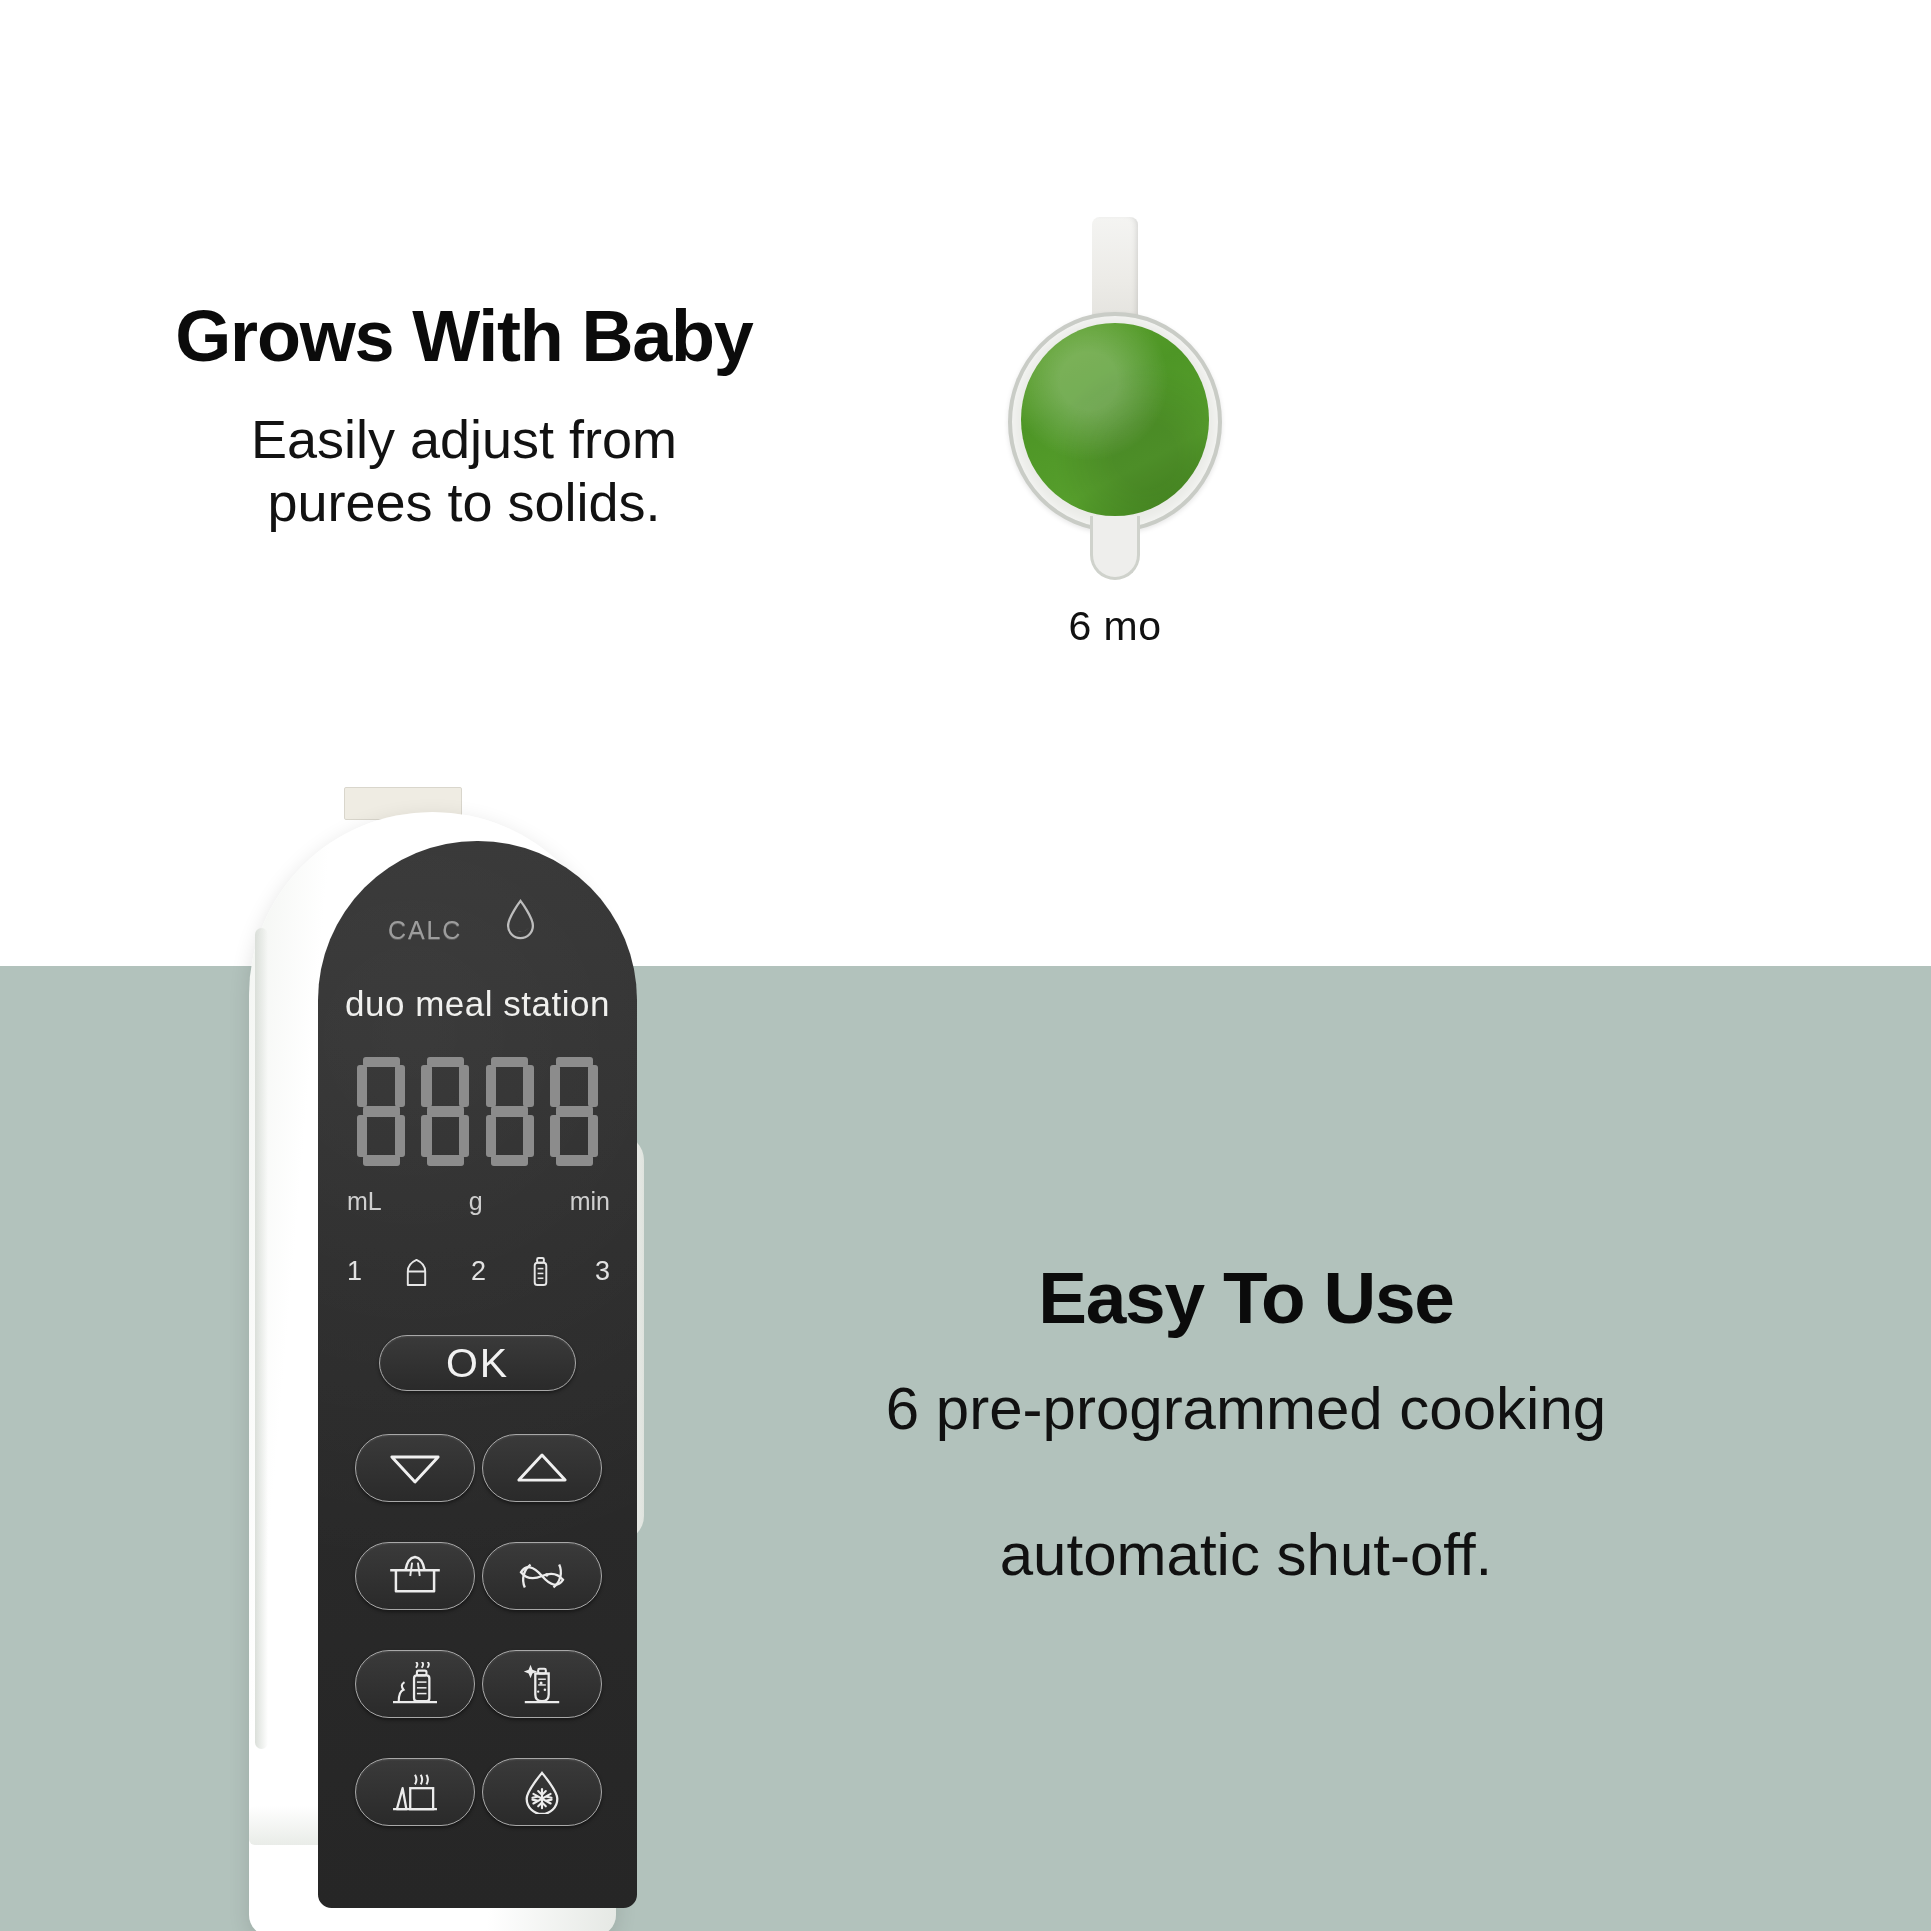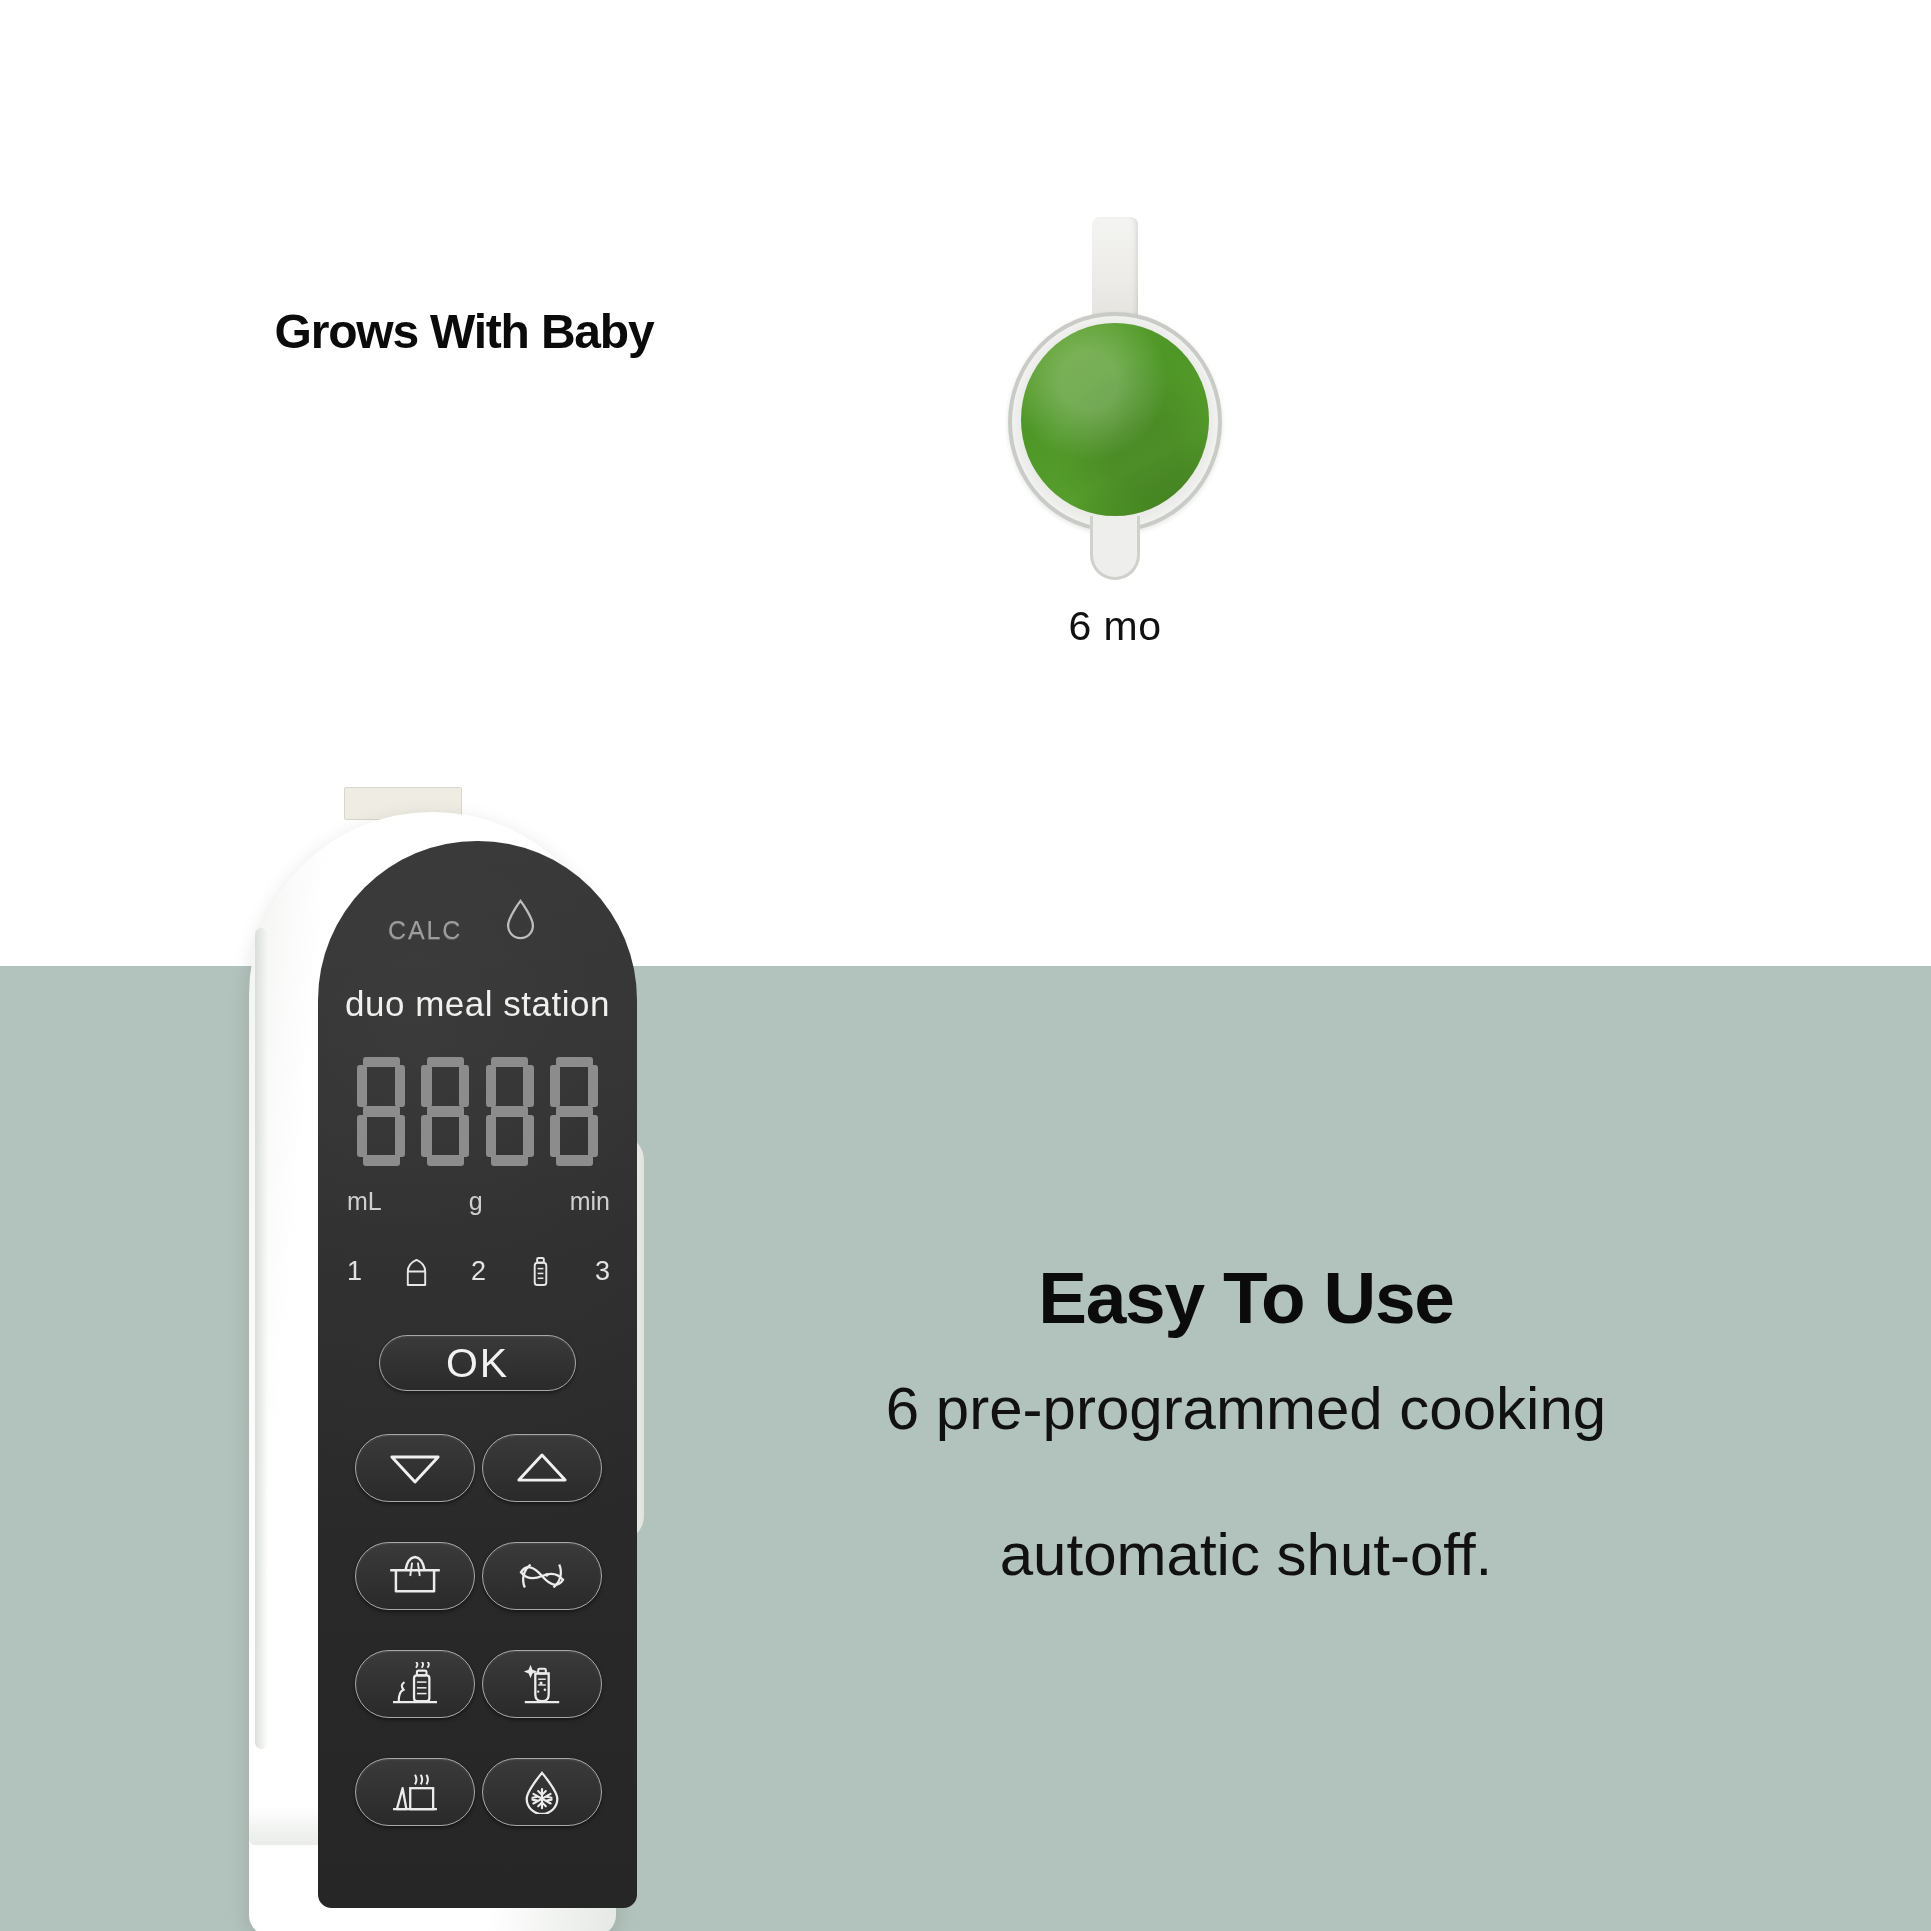--- a/index.html
+++ b/index.html
@@ -32,26 +32,26 @@
 
   
   .top-copy {
     position: absolute;
     left: 97px;
     top: 299px;
     width: 734px;
     text-align: center;
   }
   .headline {
-    font-size: 48px;
+    font-size: 72px;
     font-weight: 800;
     letter-spacing: -1.2px;
     color: #0b0b0b;
     line-height: 1.05;
-    margin: 8px;
+    margin: 0;
     white-space: nowrap;
   }
   .subcopy {
     font-size: 54px;
     font-weight: 400;
     color: #121212;
     line-height: 1.18;
     margin: 33px 0 0 0;
   }
 
@@ -379,20 +379,24 @@
 </head>
 <body>
 
 <div id="page">
 
   <div class="band-top"></div>
   <div class="band-bottom"></div>
 
   <div class="top-copy">
     <h1 class="headline">Grows With Baby</h1>
+    <p class="subcopy">
+      <span>Easily adjust from</span><br>
+      <span>purees to solids.</span>
+    </p>
   </div>
 
   <div class="bowls">
 
     <div class="bowl-cell c1">
       <div class="shaft"></div>
       <div class="jar">
         <div class="jar-inner food-puree"></div>
       </div>
       <div class="spout"></div>

